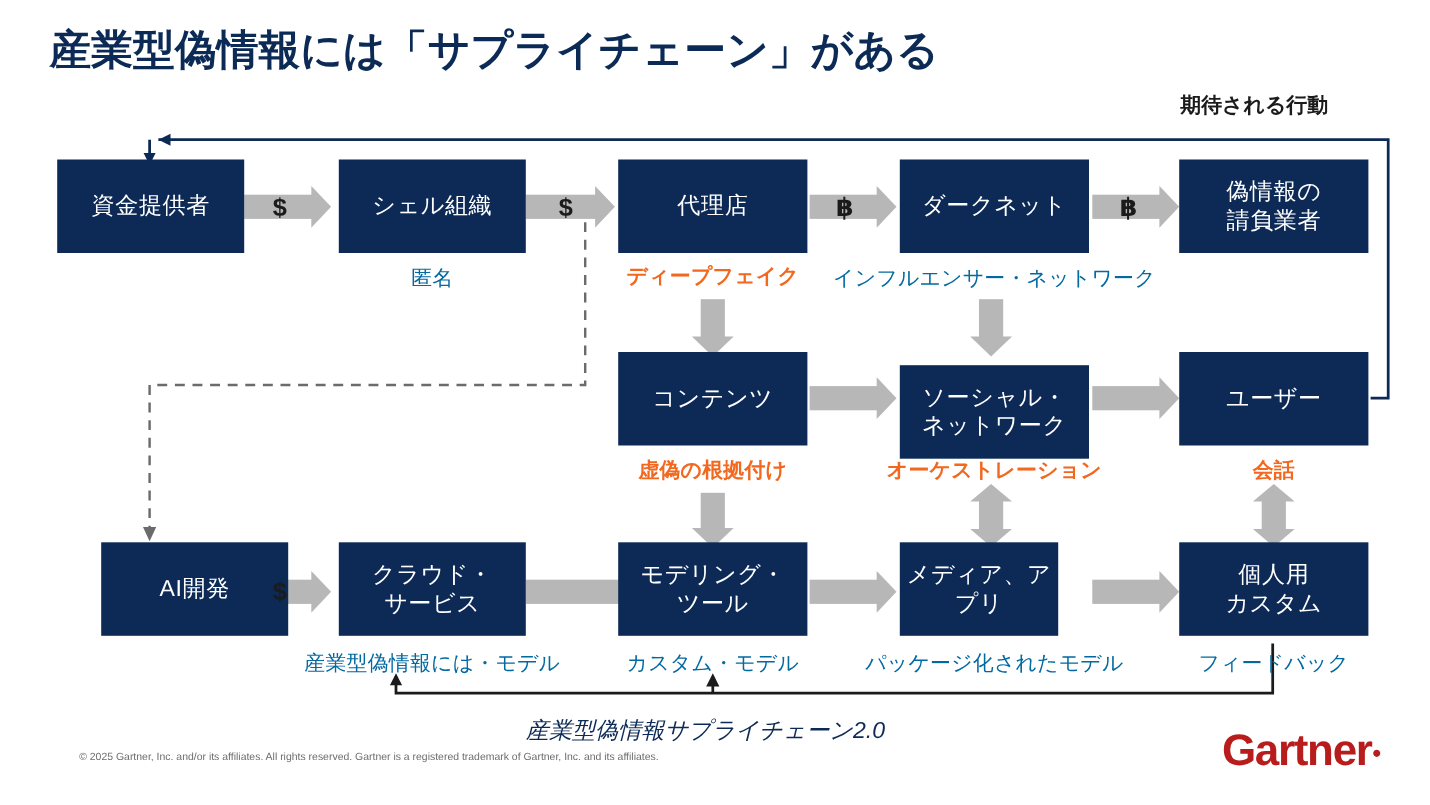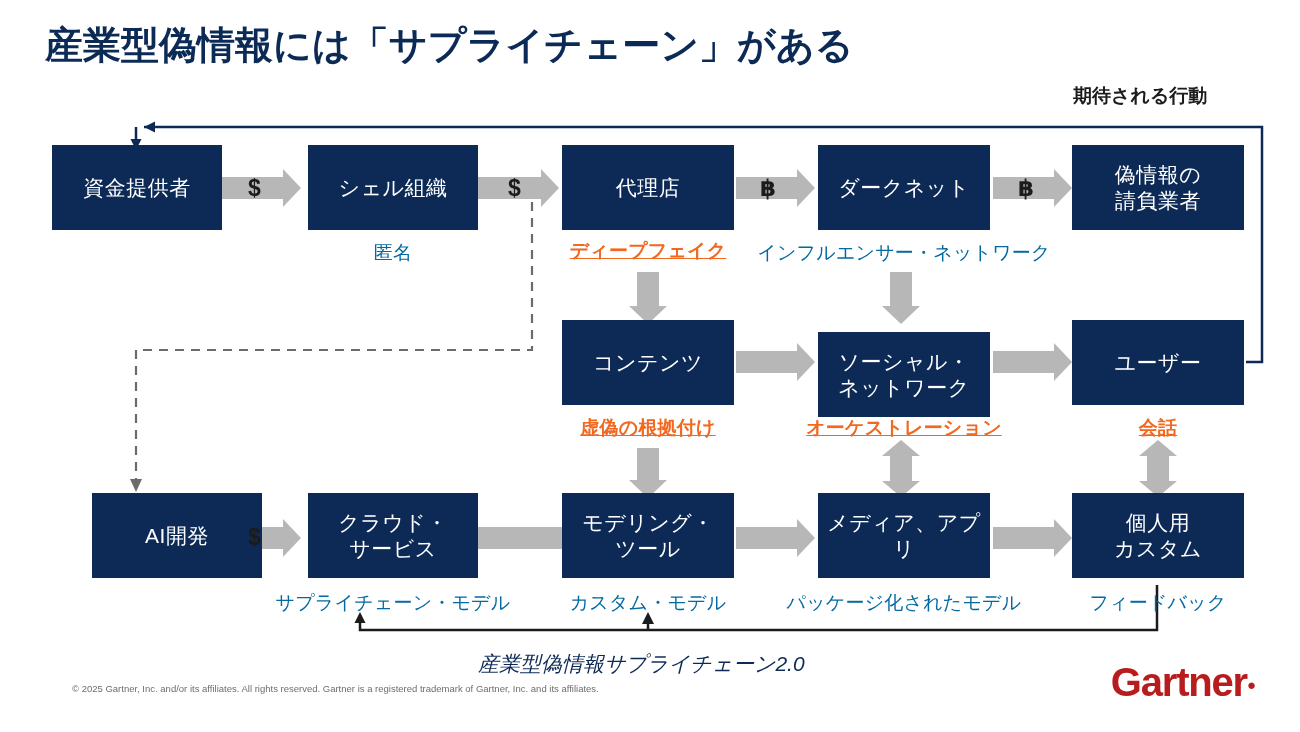--- a/index.html
+++ b/index.html
@@ -50,21 +50,20 @@
     position: absolute;
     font-size: 19px;
     color: #0369a1;
     text-align: center;
     white-space: nowrap;
     letter-spacing: 0.2px;
   }
   .caption.orange {
     color: #f2681f;
     font-weight: bold;
-    text-decoration: underline;
   }
   
   .arrow-h {
     position: absolute;
     height: 22px;
     background: #b7b7b7;
   }
   .arrow-h::after {
     content: "";
     position: absolute;
@@ -255,25 +254,25 @@
 
   <div class="caption orange" style="left:548px; top:415px; width:200px;">虚偽の根拠付け</div>
   <div class="caption orange" style="left:780px; top:415px; width:248px;">オーケストレーション</div>
   <div class="caption orange" style="left:1072px; top:415px; width:172px;">会話</div>
 
   <div class="node" style="left:52px; top:493px; width:170px; height:85px;margin-left:40px;">AI開発</div>
   <div class="node" style="left:308px; top:493px; width:170px; height:85px;">クラウド・
 サービス</div>
   <div class="node" style="left:562px; top:493px; width:172px; height:85px;">モデリング・
 ツール</div>
-  <div class="node" style="left:818px; top:493px; width:172px; height:85px;">メディア、アプリ</div>
+  <div class="node" style="left:818px; top:493px; width:144px; height:85px;">メディア、アプリ</div>
   <div class="node" style="left:1072px; top:493px; width:172px; height:85px;">個人用
 カスタム</div>
 
-  <div class="caption" style="left:243px; top:590px; width:300px;">サプライチェーン・モデル</div>
+  <div class="caption" style="left:243px; top:590px; width:300px;">産業型偽情報には・モデル</div>
   <div class="caption" style="left:553px; top:590px; width:190px;">カスタム・モデル</div>
   <div class="caption" style="left:760px; top:590px; width:288px;">パッケージ化されたモデル</div>
   <div class="caption" style="left:1072px; top:590px; width:172px;">フィードバック</div>
 
   <div id="caption-bottom">産業型偽情報サプライチェーン2.0</div>
 
   <div id="footnote">© 2025 Gartner, Inc. and/or its affiliates. All rights reserved. Gartner is a registered trademark of Gartner, Inc. and its affiliates.</div>
 
   <div id="logo">
     <span>Gartner</span><span class="reg">●</span>

